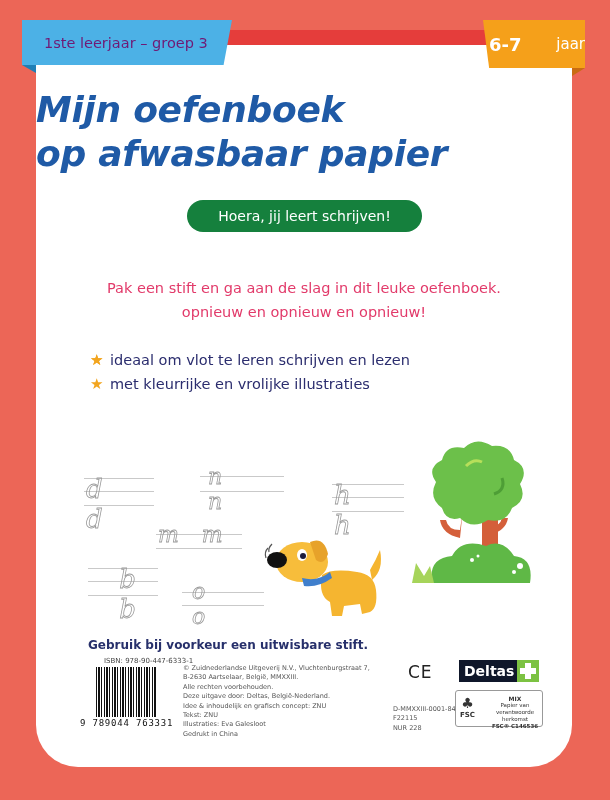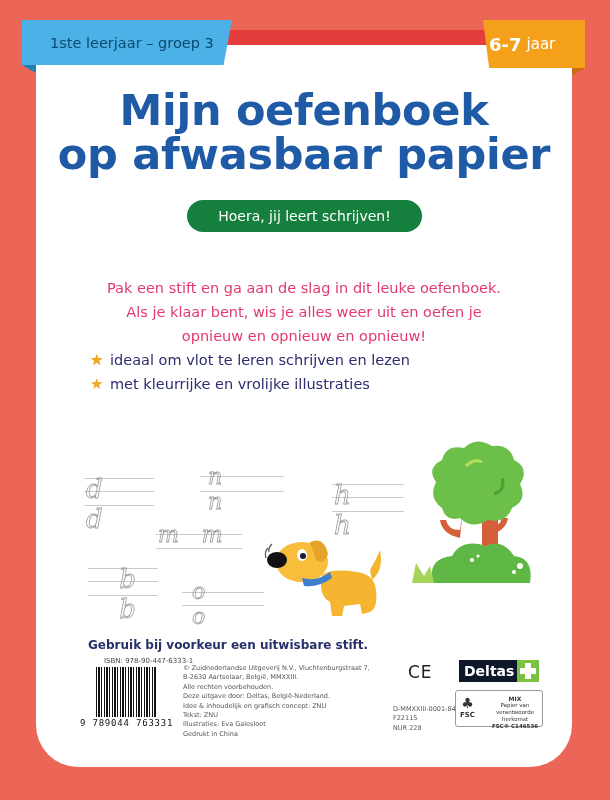--- a/index.html
+++ b/index.html
@@ -2,33 +2,33 @@
 <html><head>
 <meta charset="utf-8">
 <style>
   html, body { margin:0; padding:0; }
   body { width:610px; height:800px; background:#ec6657; position:relative; overflow:hidden;
          font-family:"DejaVu Sans", sans-serif; }
   .strip { position:absolute; left:220px; top:30px; width:280px; height:16px; background:#e53d3b; }
   .card { position:absolute; left:36px; top:45px; width:536px; height:722px; background:#fff;
           border-radius:0 0 42px 42px; }
   .tab-blue { position:absolute; left:22px; top:20px; width:210px; height:45px; background:#4cb1e6;
-              clip-path: polygon(0 0, 100% 0, 96% 100%, 0 100%); color:#0c4a6e; font-size:14.5px;
-              display:flex; align-items:center; padding-left:28px; box-sizing:border-box; font-weight:500; }
+              clip-path: polygon(0 0, 100% 0, 96% 100%, 0 100%); color:#701a75; font-size:14.5px;
+              display:flex; align-items:center; padding-left:22px; box-sizing:border-box; font-weight:500; }
   .tab-blue-fold { position:absolute; left:22px; top:65px; width:14px; height:8px; background:#1f7fb6;
                    clip-path: polygon(0 0, 100% 0, 100% 100%); }
   .tab-orange { position:absolute; left:483px; top:20px; width:102px; height:48px; background:#f5a01a;
                 clip-path: polygon(0 0, 100% 0, 100% 100%, 6% 100%); color:#fff; display:flex;
-                align-items:center; justify-content:flex-start; padding-left:6px; box-sizing:border-box; }
+                align-items:center; justify-content:space-between; padding-left:6px; box-sizing:border-box; }
   .tab-orange .big { font-size:18px; font-weight:bold; margin-right:5px; }
   .tab-orange .small { font-size:15px; }
   .tab-orange-fold { position:absolute; left:572px; top:68px; width:13px; height:8px; background:#c96c12;
                      clip-path: polygon(0 0, 100% 0, 0 100%); }
-  .title { position:absolute; left:36px; width:536px; top:88px; text-align:center; color:#1f5aa6;
-           font-size:43px; font-weight:bold; line-height:44px; letter-spacing:-0.3px; }
+  .title { position:absolute; left:36px; width:536px; top:88px; text-align:left; color:#1f5aa6;
+           font-size:36px; font-weight:bold; line-height:44px; letter-spacing:-0.3px;font-style:italic; }
   .pill { position:absolute; left:187px; top:200px; width:235px; height:32px; border-radius:16px;
           background:#15803d; color:#fff; font-size:14px; display:flex; align-items:center;
           justify-content:center; }
   .intro { position:absolute; left:36px; width:536px; top:248px; text-align:center; color:#e23a6a;
            font-size:14.5px; line-height:24px; font-weight:500;margin-top:28px; }
   .bullets { position:absolute; left:90px; top:348px; width:440px; color:#2b2d6e; font-size:14.5px;
              line-height:24px; list-style:none; margin:0; padding:0; font-weight:500; }
   .bullets li { position:relative; padding-left:20px; }
   .bullets .star { position:absolute; left:0; top:0; color:#f2a51f; font-size:15px; }
   .trace { position:absolute; }
@@ -74,21 +74,20 @@
 
 <div class="title">
   <div>Mijn oefenboek</div>
   <div>op afwasbaar papier</div>
 </div>
 
 <div class="pill">Hoera, jij leert schrijven!</div>
 
 <div class="intro">
   <div>Pak een stift en ga aan de slag in dit leuke oefenboek.</div>
-  <div>Als je klaar bent, wis je alles weer uit en oefen je</div>
   <div>opnieuw en opnieuw en opnieuw!</div>
 </div>
 
 <ul class="bullets">
   <li>
     <span class="star">★</span>
   </li>
   <li>
     <span class="star">★</span>
     <span>ideaal om vlot te leren schrijven en lezen</span>

